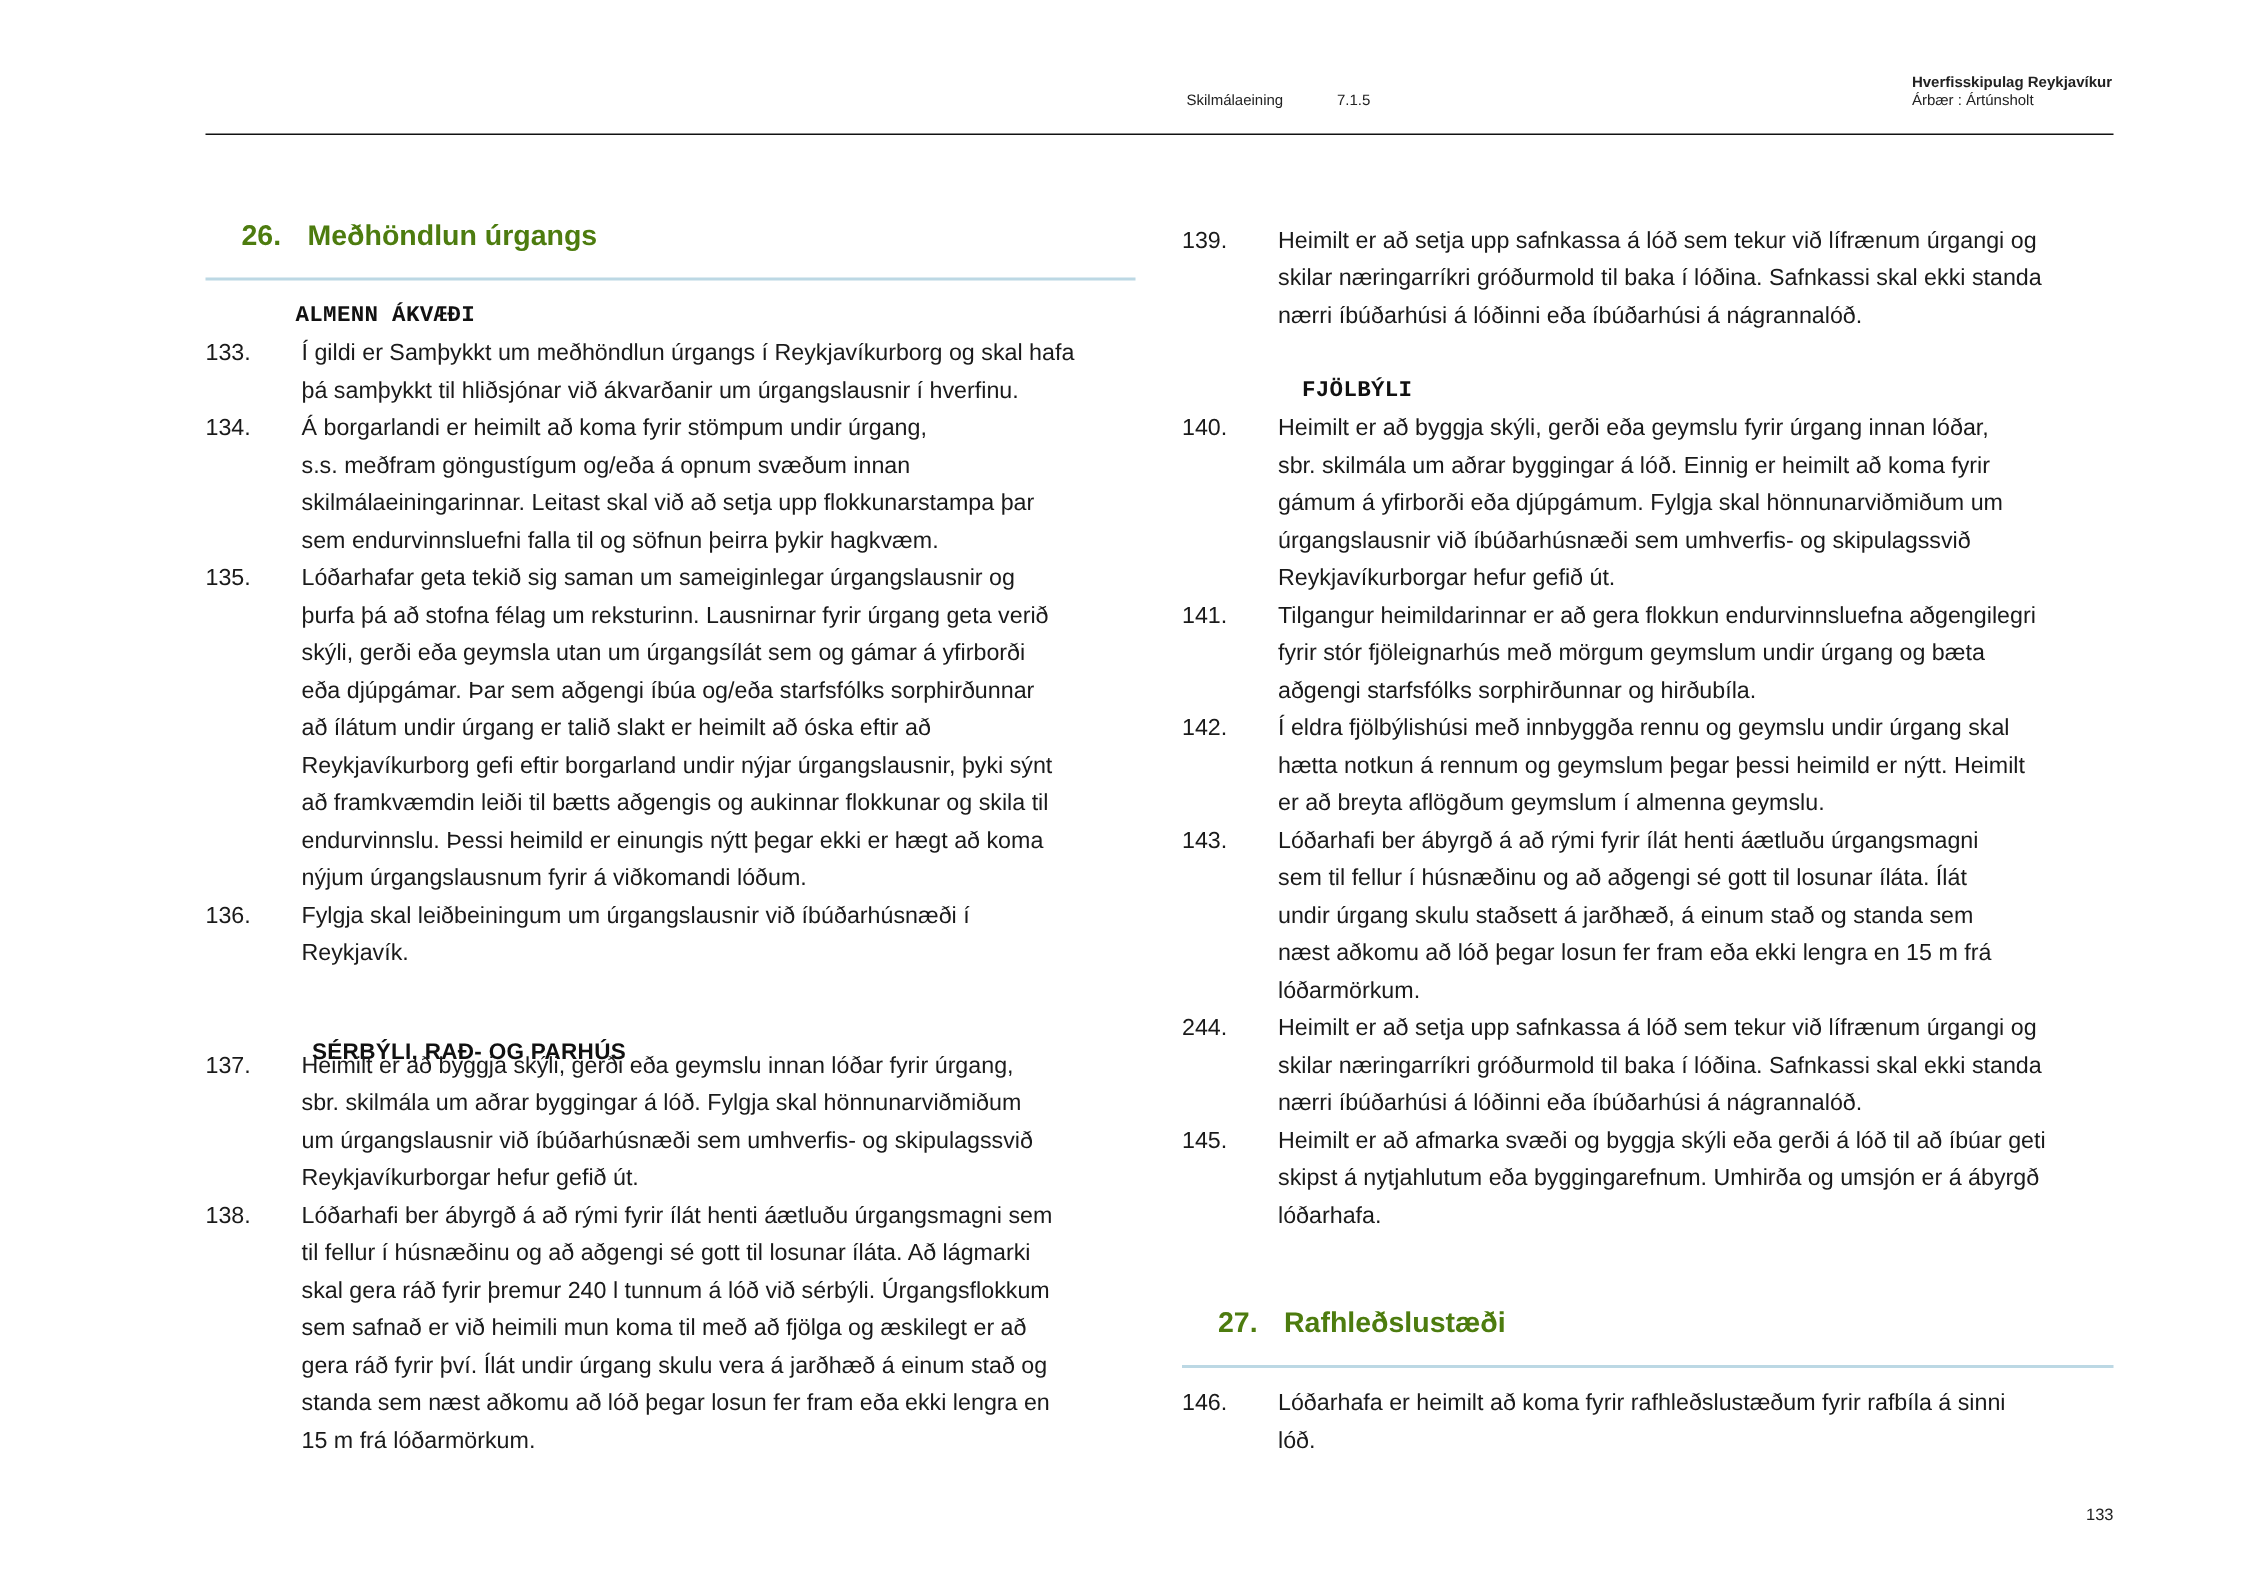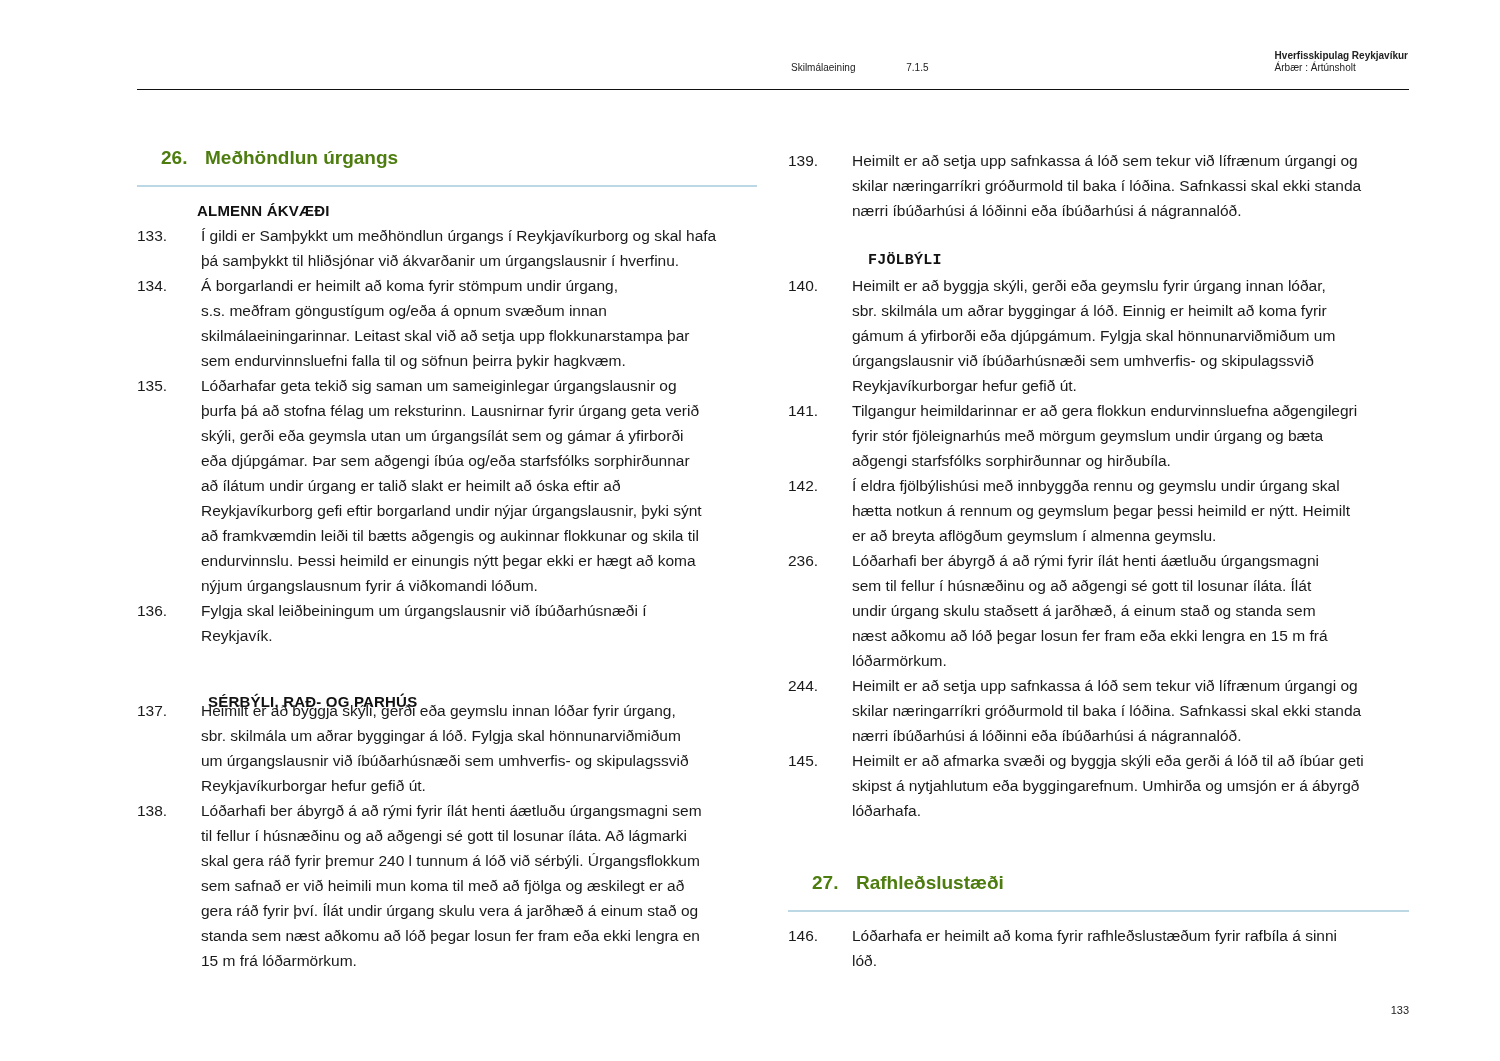--- a/index.html
+++ b/index.html
@@ -2,21 +2,21 @@
 <html><head>
 <meta charset="utf-8">
 <style>
   html, body { margin: 0; padding: 0; background: #ffffff; }
   body {
     width: 1500px; height: 1061px; position: relative; overflow: hidden;
     font-family: "Liberation Sans", "DejaVu Sans", sans-serif; color: #1a1a1a;
   }
   .hdr-left { position: absolute; top: 62px; left: 791px; font-size: 10px; color: #222; }
   .hdr-left span { display: inline-block; }
-  .hdr-left .num { margin-left: 48px; }
+  .hdr-left .num { margin-left: 33px; }
   .hdr-right { position: absolute; top: 50px; right: 92px; text-align: left; font-size: 10px; line-height: 12px; color: #222; }
   .hdr-right .title { font-weight: bold; }
   .hdr-rule { position: absolute; top: 89px; left: 137px; width: 1272px; height: 1px; background: #111; }
 
   .section-title {
     position: absolute; font-size: 19px; font-weight: bold; color: #4d7c0f; white-space: nowrap;
   }
   .section-title .snum { display: inline-block; width: 44px; }
   .section-rule { position: absolute; height: 2px; background: #bcd8e4; }
 
@@ -39,21 +39,21 @@
   <div class="title">Hverfisskipulag Reykjavíkur</div>
   <div>Árbær : Ártúnsholt</div>
 </div>
 <div class="hdr-rule"></div>
 
 <div class="section-title" style="left:161px; top:147px;">
   <span class="snum">26.</span><span>Meðhöndlun úrgangs</span>
 </div>
 <div class="section-rule" style="left:137px; top:185px; width:620px;"></div>
 
-<div class="subhead" style="left:197px; top:202px;">ALMENN ÁKVÆÐI</div>
+<div class="subhead" style="left:197px; top:202px;font-family:Liberation Mono, monospace;">ALMENN ÁKVÆÐI</div>
 
 <div class="item" style="left:137px; top:223px; width:620px;">
   <span class="inum">133.</span>
   <span class="itext">Í gildi er Samþykkt um meðhöndlun úrgangs í Reykjavíkurborg og skal hafa
  þá samþykkt til hliðsjónar við ákvarðanir um úrgangslausnir í hverfinu.</span>
 </div>
 <div class="item" style="left:137px; top:273px; width:620px;">
   <span class="inum">134.</span>
   <span class="itext">Á borgarlandi er heimilt að koma fyrir stömpum undir úrgang,
  s.s. meðfram göngustígum og/eða á opnum svæðum innan
@@ -121,21 +121,21 @@
  fyrir stór fjöleignarhús með mörgum geymslum undir úrgang og bæta
  aðgengi starfsfólks sorphirðunnar og hirðubíla.</span>
 </div>
 <div class="item" style="left:788px; top:473px; width:621px;">
   <span class="inum">142.</span>
   <span class="itext">Í eldra fjölbýlishúsi með innbyggða rennu og geymslu undir úrgang skal
  hætta notkun á rennum og geymslum þegar þessi heimild er nýtt. Heimilt
  er að breyta aflögðum geymslum í almenna geymslu.</span>
 </div>
 <div class="item" style="left:788px; top:548px; width:621px;">
-  <span class="inum">236.</span>
+  <span class="inum">143.</span>
   <span class="itext">Lóðarhafi ber ábyrgð á að rými fyrir ílát henti áætluðu úrgangsmagni
  sem til fellur í húsnæðinu og að aðgengi sé gott til losunar íláta. Ílát
  undir úrgang skulu staðsett á jarðhæð, á einum stað og standa sem
  næst aðkomu að lóð þegar losun fer fram eða ekki lengra en 15 m frá
  lóðarmörkum.</span>
 </div>
 <div class="item" style="left:788px; top:673px; width:621px;">
   <span class="inum">244.</span>
   <span class="itext">Heimilt er að setja upp safnkassa á lóð sem tekur við lífrænum úrgangi og
  skilar næringarríkri gróðurmold til baka í lóðina. Safnkassi skal ekki standa

